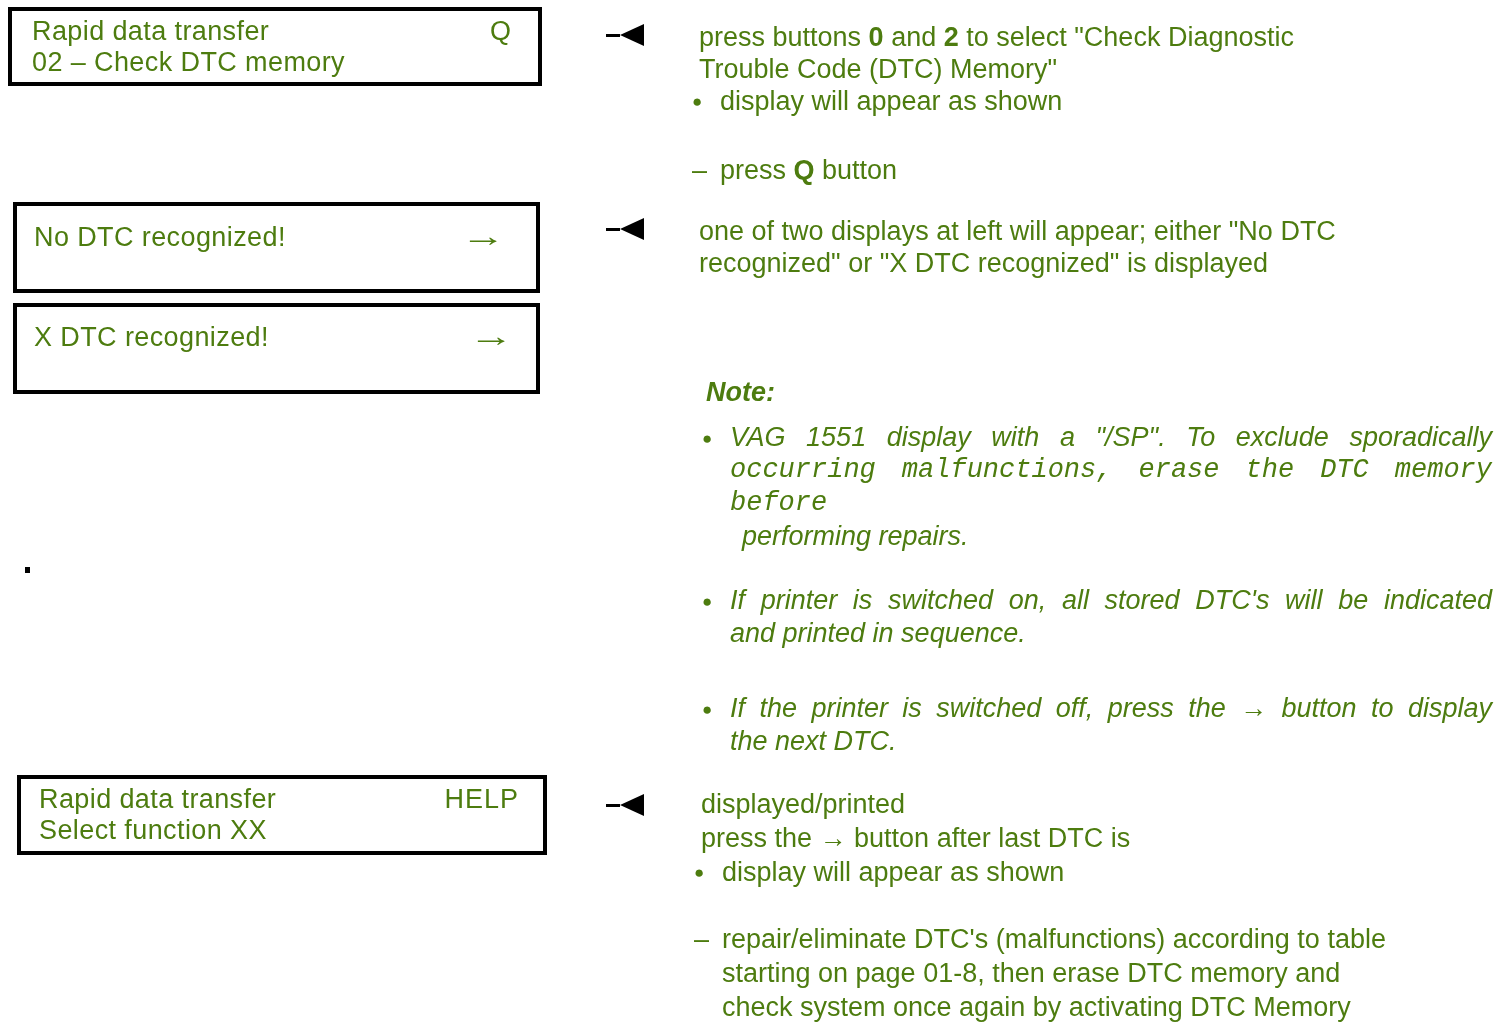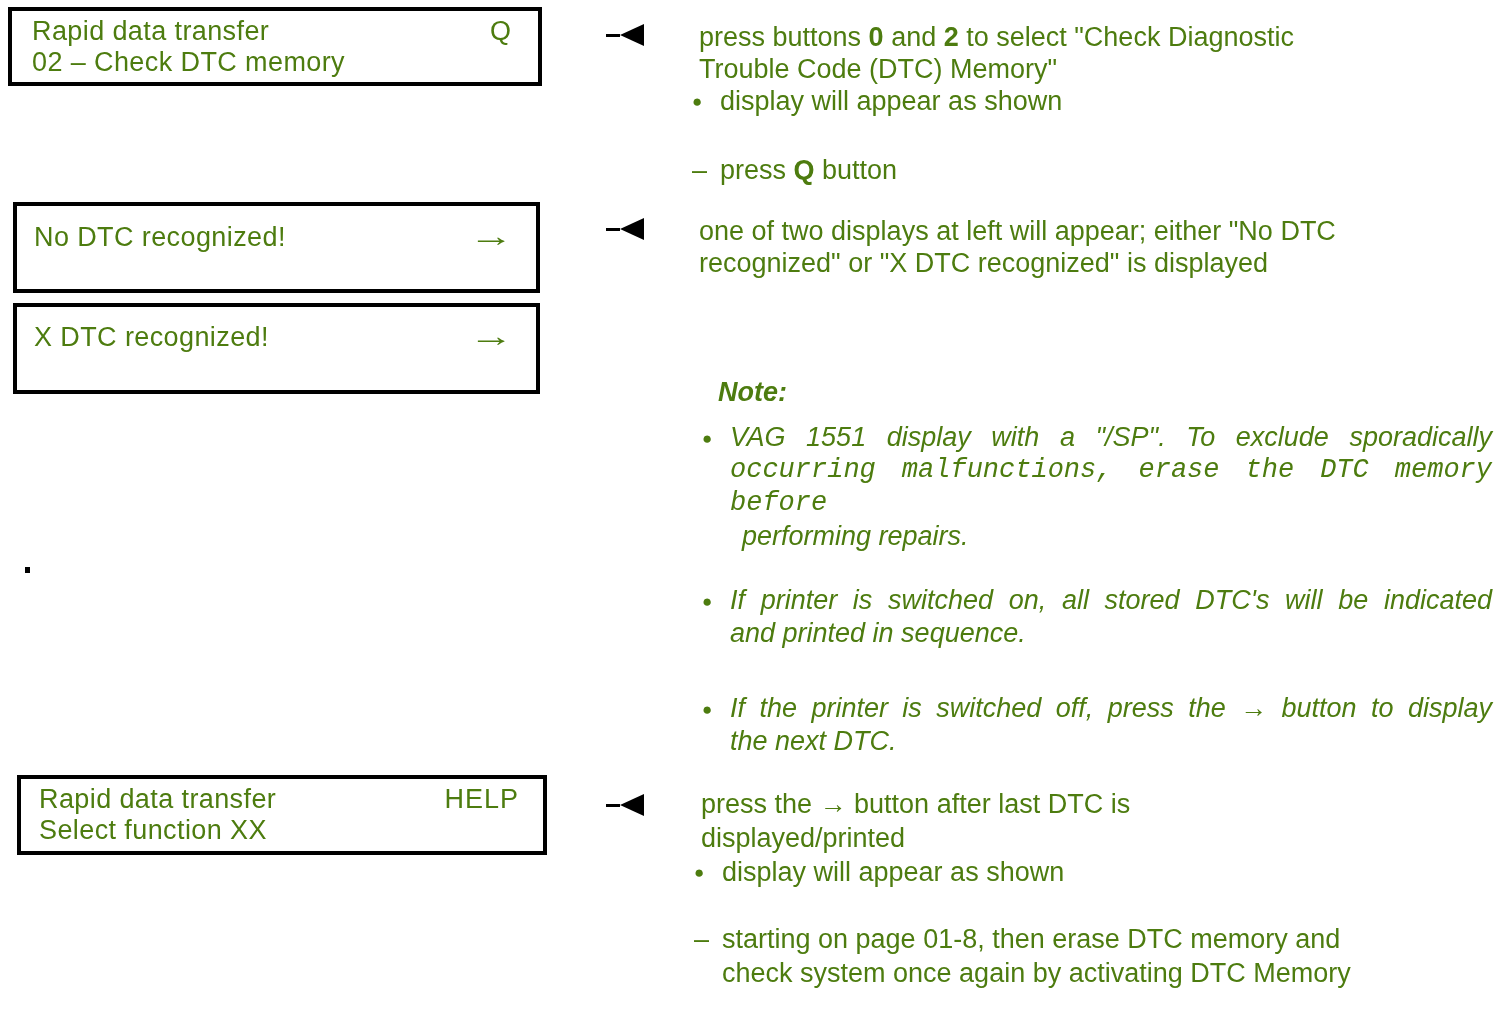--- a/index.html
+++ b/index.html
@@ -28,21 +28,21 @@
   
   .blk{position:absolute;font-size:27px;line-height:32px;}
   .blk .tline{margin-left:7px;white-space:nowrap;}
   .mrow{display:flex;}
   .mrow .marker{flex:none;width:28px;}
   .marker.bdot{font-size:17px;line-height:inherit;transform:translateY(1px);}
   .bd{font-weight:bold;}
   .gap-dash{margin-top:37px;}
   
   .noteblk{position:absolute;font-size:27px;line-height:33px;font-style:italic;}
-  .note-title{font-weight:bold;margin-left:16px;}
+  .note-title{font-weight:bold;margin-left:4px;}
   .noteblk .ntext{width:762px;}
   .jl{text-align:justify;text-align-last:justify;}
   .ni1{margin-top:12px;}
   .ni2{margin-top:31px;}
   .ni3{margin-top:42px;}
   
   .blk-d{line-height:34px;}
   .blk-d .gap-dash{margin-top:33px;}
   .artifact{position:absolute;background:#000;}
 </style>
@@ -54,21 +54,21 @@
   <div class="disp" style="left:8px;top:7px;width:534px;height:79px;padding:5px 26px 0 20px;">
     <div class="drow">
       <span>Rapid data transfer</span>
       <span class="dkey">Q</span>
     </div>
     <div class="drow">
       <span>02 – Check DTC memory</span>
     </div>
   </div>
 
-  <div class="disp" style="left:13px;top:202px;width:527px;height:91px;padding:16px 22px 0 17px;">
+  <div class="disp" style="left:13px;top:202px;width:527px;height:91px;padding:16px 30px 0 17px;">
     <div class="drow">
       <span>No DTC recognized!</span>
       <span class="darr">→</span>
     </div>
   </div>
 
   <div class="disp" style="left:13px;top:303px;width:527px;height:91px;padding:15px 22px 0 17px;">
     <div class="drow">
       <span>X DTC recognized!</span>
       <span class="darr">→</span>
@@ -138,29 +138,30 @@
     <div class="mrow ni3">
       <span class="marker bdot">●</span>
       <span class="ntext">
         <span class="jl" style="display:block;">If the printer is switched off, press the → button to display</span>
         <span style="display:block;">the next DTC.</span>
       </span>
     </div>
   </div>
 
   <div class="blk blk-d" style="left:694px;top:787px;width:810px;">
+    <div class="tline">displayed/printed</div>
     <div class="tline">press the → button after last DTC is</div>
-    <div class="tline">displayed/printed</div>
     <div class="mrow">
       <span class="marker bdot">●</span>
       <span>display will appear as shown</span>
     </div>
     <div class="mrow gap-dash">
       <span class="marker">–</span>
       <span>
+        <span style="display:block;">repair/eliminate DTC's (malfunctions) according to table</span>
         <span style="display:block;">starting on page 01-8, then erase DTC memory and</span>
         <span style="display:block;">check system once again by activating DTC Memory</span>
       </span>
     </div>
   </div>
 
   <div class="artifact" style="left:25px;top:567px;width:5px;height:6px;"></div>
 
 </div>
 

